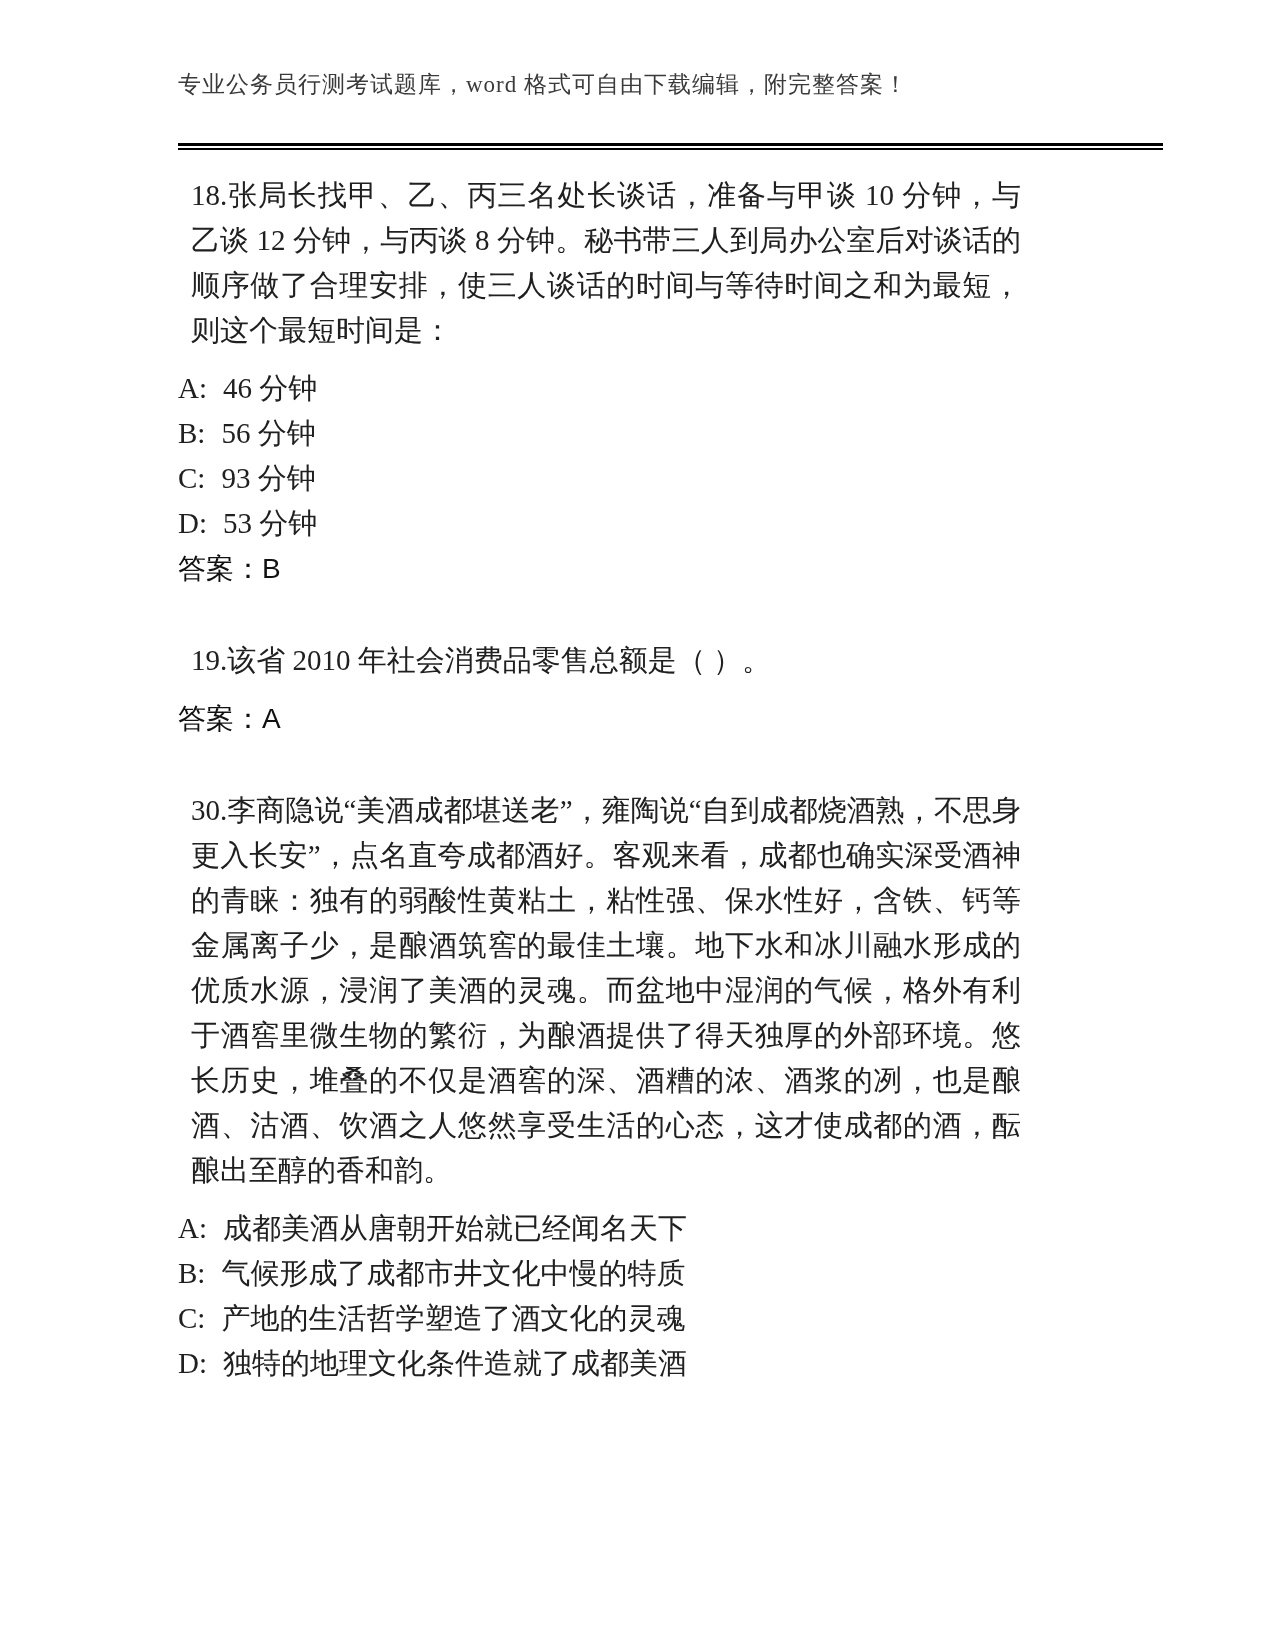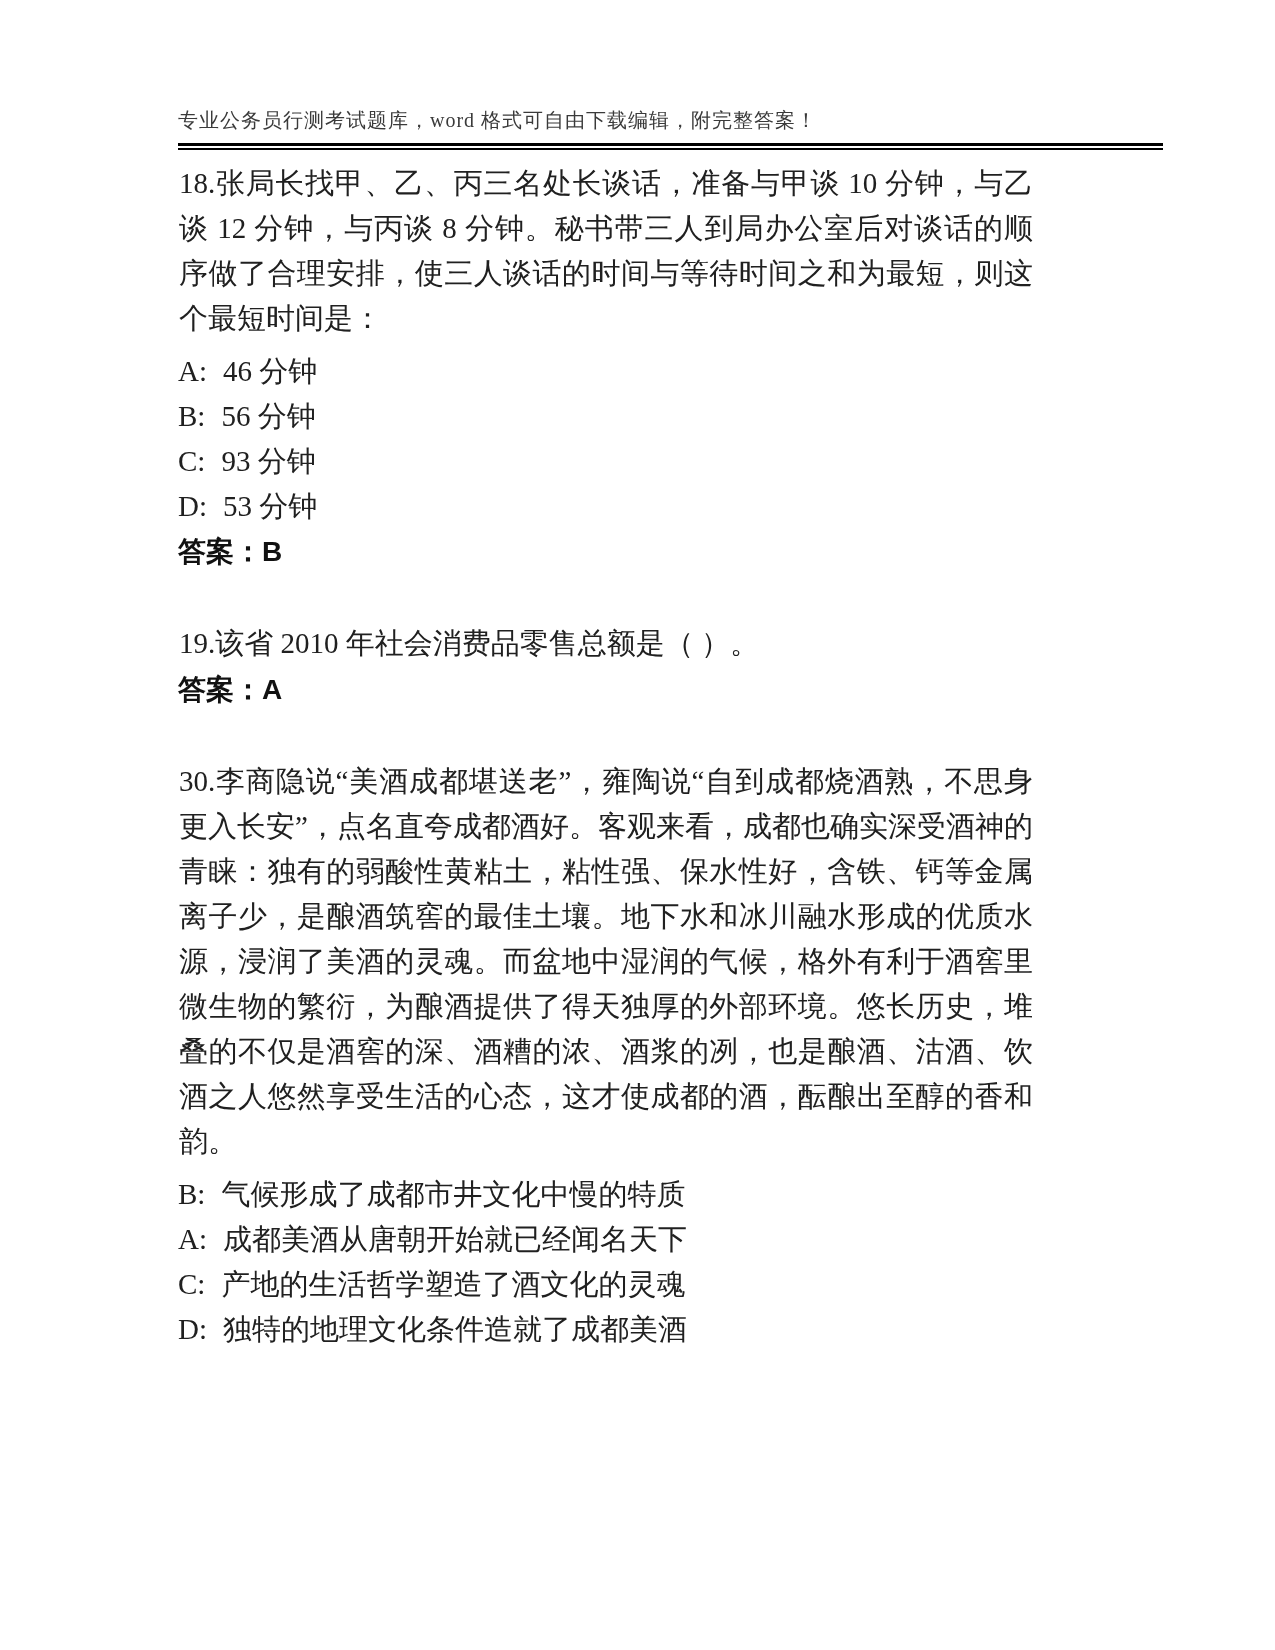--- a/index.html
+++ b/index.html
@@ -14,26 +14,25 @@
     background: #ffffff;
     font-family: "Liberation Serif", "DejaVu Serif", serif;
     color: #202020;
     overflow: hidden;
     box-sizing: border-box;
   }
   .doc-header {
     position: absolute;
     left: 178px;
     top: 70px;
-    font-size: 20px;
+    font-size: 23px;
     line-height: 30px;
     color: #3a3a3a;
     letter-spacing: 1px;
     white-space: nowrap;
-    margin-top: 35px;
   }
   .header-rule {
     position: absolute;
     left: 178px;
     top: 143px;
     width: 985px;
     height: 2px;               
     border-top: 3px solid #000000;
     border-bottom: 2px solid #000000;
     box-sizing: content-box;
@@ -41,30 +40,30 @@
   .content {
     position: absolute;
     left: 178px;
     top: 160px;
     width: 856px;
     font-size: 29px;
     line-height: 45px;
   }
   .question { margin: 0 0 47px 0; }
   .q-stem {
-    margin: 1px;
+    margin: 13px;
     text-align: justify;
     text-justify: inter-ideograph;
   }
   .options { margin-top: 8px; }
   .option { line-height: 45px; }
   .opt-label { margin-right: 16px; }
   .answer-line {
     font-family: "Liberation Sans", "DejaVu Sans", sans-serif;
-    font-weight: 700;
+    font-weight: 400;
     font-size: 28px;
     line-height: 45px;
     color: #111111;
   }
 </style>
 </head>
 <body>
 
 <div class="page">
 
@@ -99,24 +98,24 @@
       <p class="q-stem">19.该省 2010 年社会消费品零售总额是（ ）。</p>
       <div class="answer-line">
         <span>答案：</span><span>A</span>
       </div>
     </div>
 
     <div class="question">
       <p class="q-stem">30.李商隐说“美酒成都堪送老”，雍陶说“自到成都烧酒熟，不思身更入长安”，点名直夸成都酒好。客观来看，成都也确实深受酒神的青睐：独有的弱酸性黄粘土，粘性强、保水性好，含铁、钙等金属离子少，是酿酒筑窖的最佳土壤。地下水和冰川融水形成的优质水源，浸润了美酒的灵魂。而盆地中湿润的气候，格外有利于酒窖里微生物的繁衍，为酿酒提供了得天独厚的外部环境。悠长历史，堆叠的不仅是酒窖的深、酒糟的浓、酒浆的冽，也是酿酒、沽酒、饮酒之人悠然享受生活的心态，这才使成都的酒，酝酿出至醇的香和韵。</p>
       <div class="options">
         <div class="option">
-          <span class="opt-label">B:</span><span class="opt-text">气候形成了成都市井文化中慢的特质</span>
+          <span class="opt-label">A:</span><span class="opt-text">成都美酒从唐朝开始就已经闻名天下</span>
         </div>
         <div class="option">
-          <span class="opt-label">A:</span><span class="opt-text">成都美酒从唐朝开始就已经闻名天下</span>
+          <span class="opt-label">B:</span><span class="opt-text">气候形成了成都市井文化中慢的特质</span>
         </div>
         <div class="option">
           <span class="opt-label">C:</span><span class="opt-text">产地的生活哲学塑造了酒文化的灵魂</span>
         </div>
         <div class="option">
           <span class="opt-label">D:</span><span class="opt-text">独特的地理文化条件造就了成都美酒</span>
         </div>
       </div>
     </div>
 

